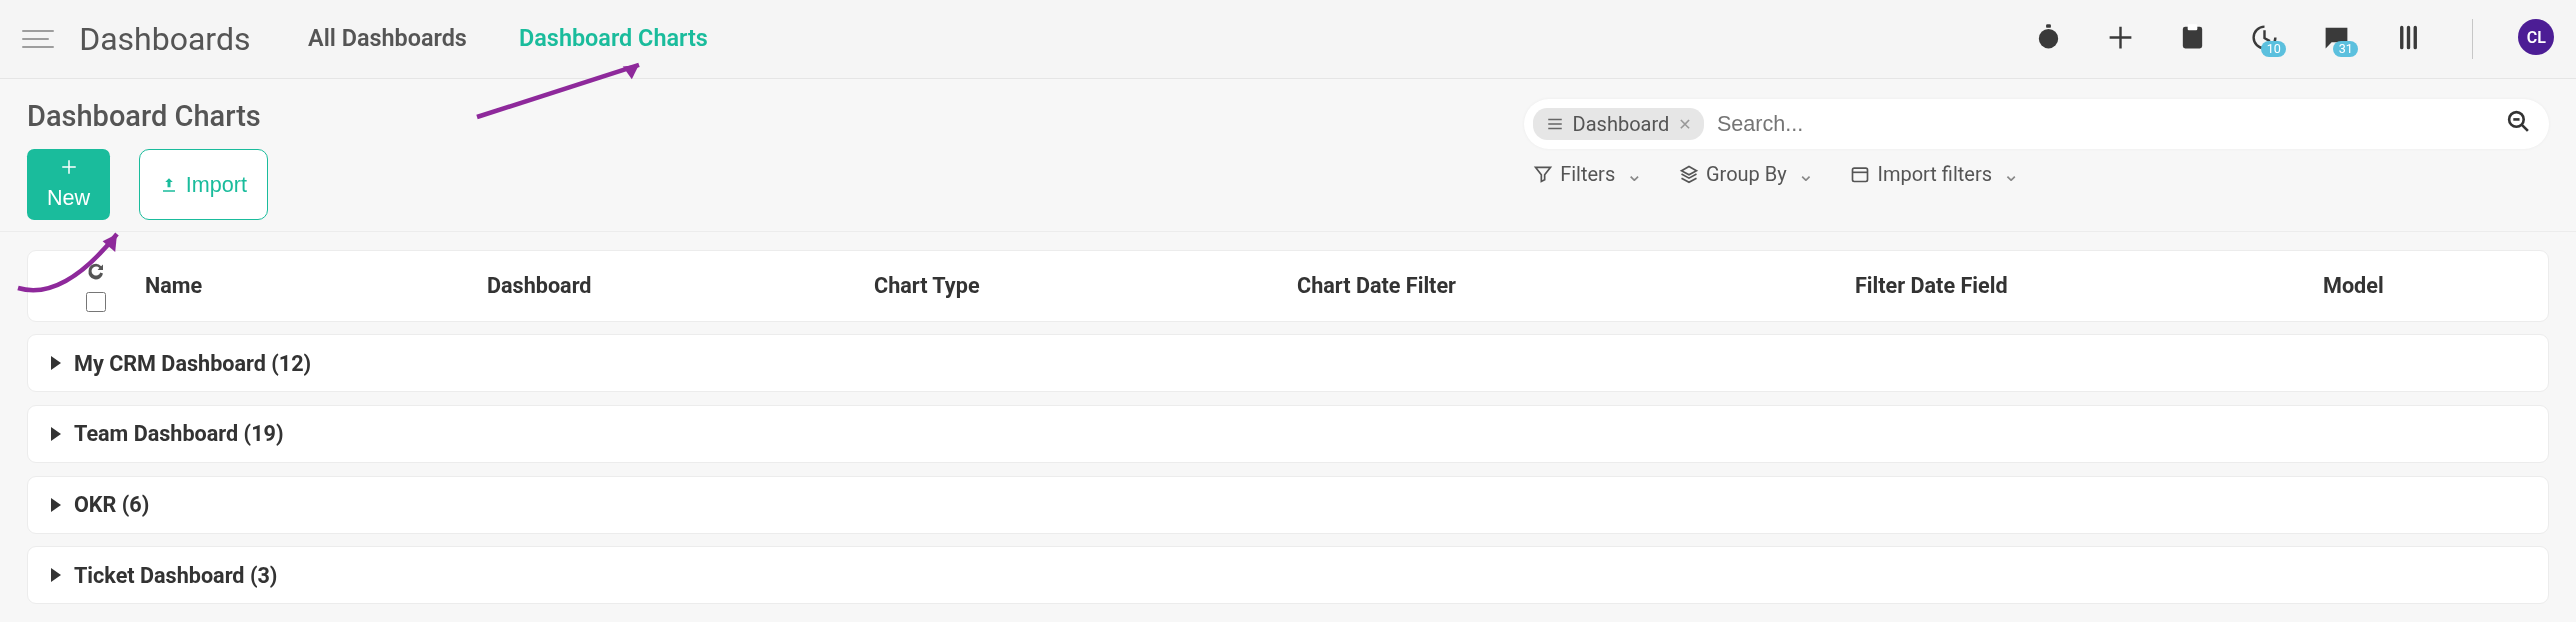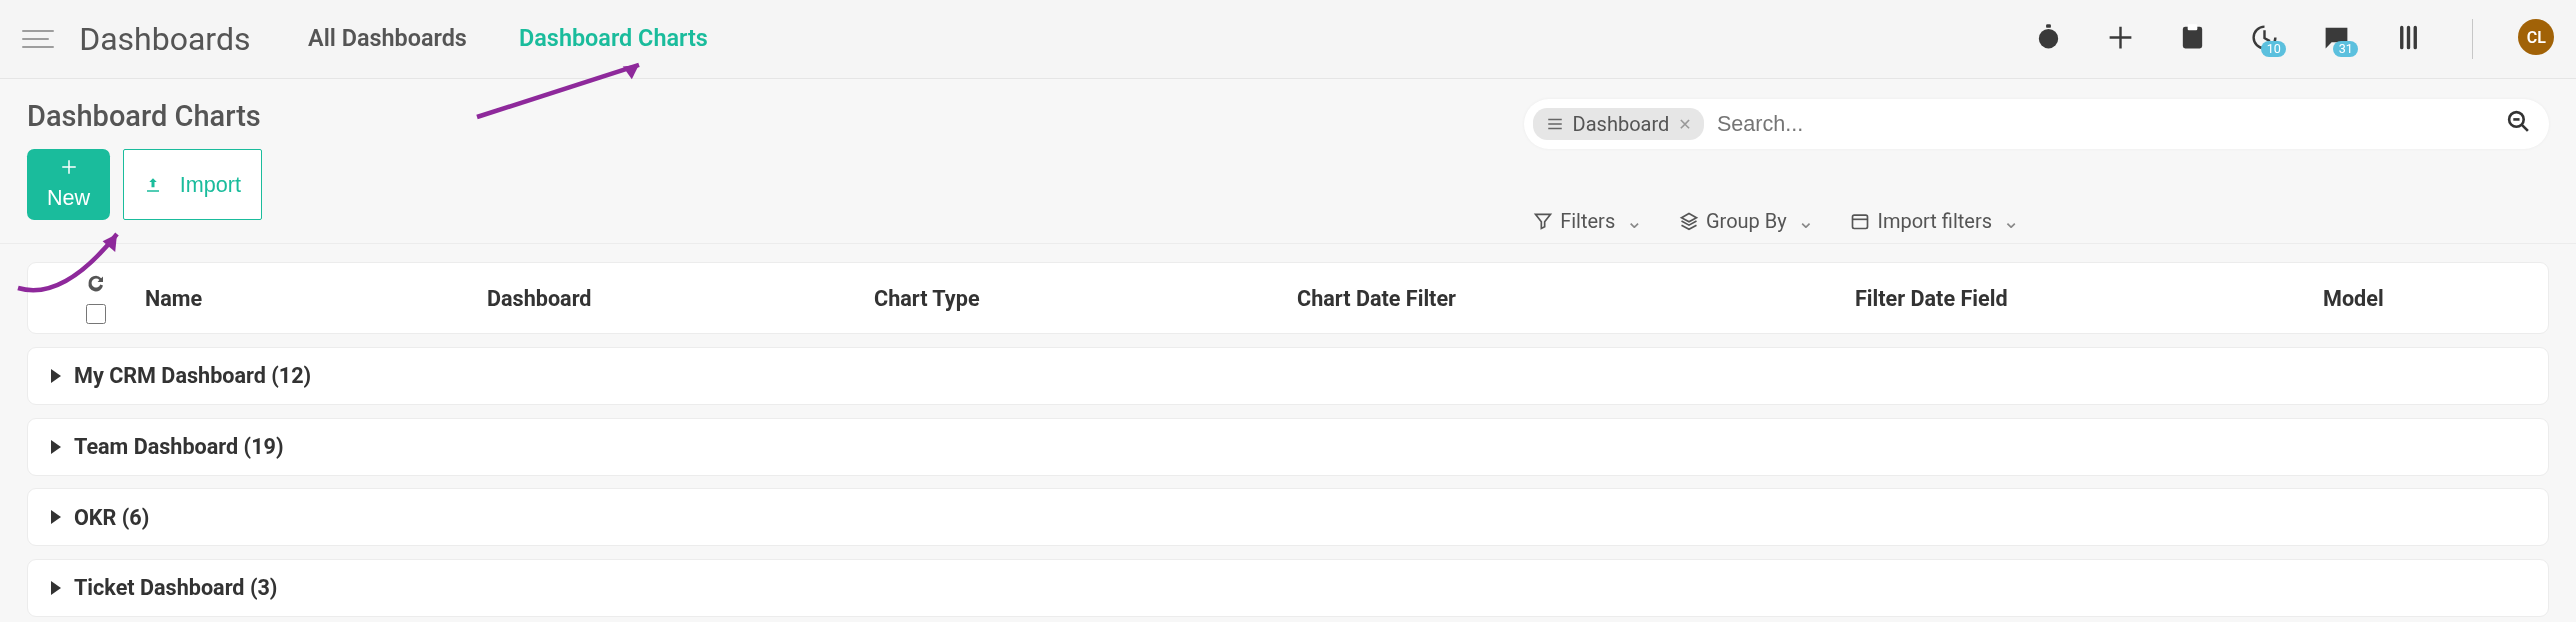--- a/index.html
+++ b/index.html
@@ -16,37 +16,37 @@
   .app-title { font-size:32px; color:#555; font-weight:400; margin-right:54px;}
   .tabs { display:flex; gap:45px;align-items:center; }
   .tab { font-size:23.4px; color:#555; font-weight:600; cursor:pointer; padding:7.2px 3.6px; border-bottom:2.7px solid transparent;}
   .tab.active { color:#1abc9c; }
   .topbar-spacer { flex:1; }
   .top-icons { display:flex; align-items:flex-start; gap:36px; }
   .top-icons .ic { width:36px; height:36px; display:flex; align-items:center; justify-content:center; cursor:pointer; position:relative;}
   .top-icons svg { fill:#3a3a3a; }
   .badge { position:absolute; bottom:-1.8px; right:-3.6px; background:#5bc0de; color:#fff; border-radius:9px; font-size:12.6px; padding:0 5.4px; line-height:16px; min-width:20px; text-align:center;}
   .divider-v { width:1.8px; height:40px; background:#c7c7c7; margin:0 9px;}
-  .avatar { width:36px; height:36px; border-radius:50%; background:#a16207; color:#fff; font-size:16px; font-weight:600; display:flex; align-items:center; justify-content:center; cursor:pointer;}
+  .avatar { width:36px; height:36px; border-radius:50%; background:#4c1d95; color:#fff; font-size:16px; font-weight:600; display:flex; align-items:center; justify-content:center; cursor:pointer;}
   
   .subbar { display:flex; align-items:flex-start; padding:20px 27px 10.8px 27px; border-bottom:0.9px solid #ececec; gap:27px;}
   .subbar-left { display:flex; flex-direction:column; gap:16px; }
   .page-title { font-size:29px; color:#555; font-weight:500;}
   .action-row { display:flex; gap:12.6px; }
   .btn-new { background:#1abc9c; color:#fff; border:none; border-radius:7.2px; padding:9px 20px; font-size:21.6px; cursor:pointer; display:flex; align-items:center; gap:9px; font-weight:500;flex-direction:column;}
-  .btn-import { background:#fff; border:1.3px solid #1abc9c; color:#1abc9c; border-radius:2px; padding:9px 20px; font-size:21.6px; cursor:pointer; display:flex; align-items:center; gap:18px; font-weight:500;}
+  .btn-import { background:#fff; border:1.3px solid #1abc9c; color:#1abc9c; border-radius:10px; padding:9px 20px; font-size:21.6px; cursor:pointer; display:flex; align-items:center; gap:8px; font-weight:500;margin-left:16px;}
   .subbar-spacer { flex:1; }
   .search-wrap { display:flex; flex-direction:column; gap:12.6px; min-width:1025px;}
   .searchbox { background:#fff; border-radius:27px; height:50px; display:flex; align-items:center; padding:0 18px 0 9px; box-shadow:0 0 3.6px rgba(0,0,0,.05);}
   .chip { background:#e6e6e6; border-radius:14.4px; padding:3.6px 12.6px; font-size:20px; color:#555; display:flex; align-items:center; gap:9px; margin-right:12.6px;}
   .chip .x { font-size:16px; color:#999; cursor:pointer;}
   .search-input { flex:1; border:none; outline:none; font-size:21.6px; background:transparent; color:#ef4444;}
   .zoom-icon { cursor:pointer; }
   .filter-row { display:flex; gap:36px; padding-left:9px;}
-  .filter-row .f { display:flex; align-items:center; gap:7.2px; font-size:20px; color:#555; cursor:pointer;margin-top:47px;}
+  .filter-row .f { display:flex; align-items:center; gap:7.2px; font-size:20px; color:#555; cursor:pointer;}
   .filter-row .chev { margin-left:3.6px; color:#888;}
   
   .table-area { padding:18px 27px; }
   .thead { background:#fff; border:0.9px solid #ececec; border-radius:9px; height:72px; display:grid; grid-template-columns:99px 342px 387px 423px 558px 468px 360px; align-items:center; padding:0 27px 0 18px; font-weight:700; font-size:21.6px; color:#333;}
   .thead .first { display:flex; flex-direction:column; align-items:center; gap:5.4px;}
   .thead .first .refresh { color:#666; cursor:pointer;}
   .thead .first input[type=checkbox]{ width:20px; height:20px; cursor:pointer;}
   
   .grow { background:#fff; border:0.9px solid #ececec; border-radius:9px; height:58px; display:flex; align-items:center; padding:0 23.4px; margin-top:12.6px; font-weight:700; font-size:21.6px; color:#333; cursor:pointer; gap:12.6px;}
   .grow .tri { display:inline-block; width:0; height:0; border-top:7.2px solid transparent; border-bottom:7.2px solid transparent; border-left:10.8px solid #333;}

